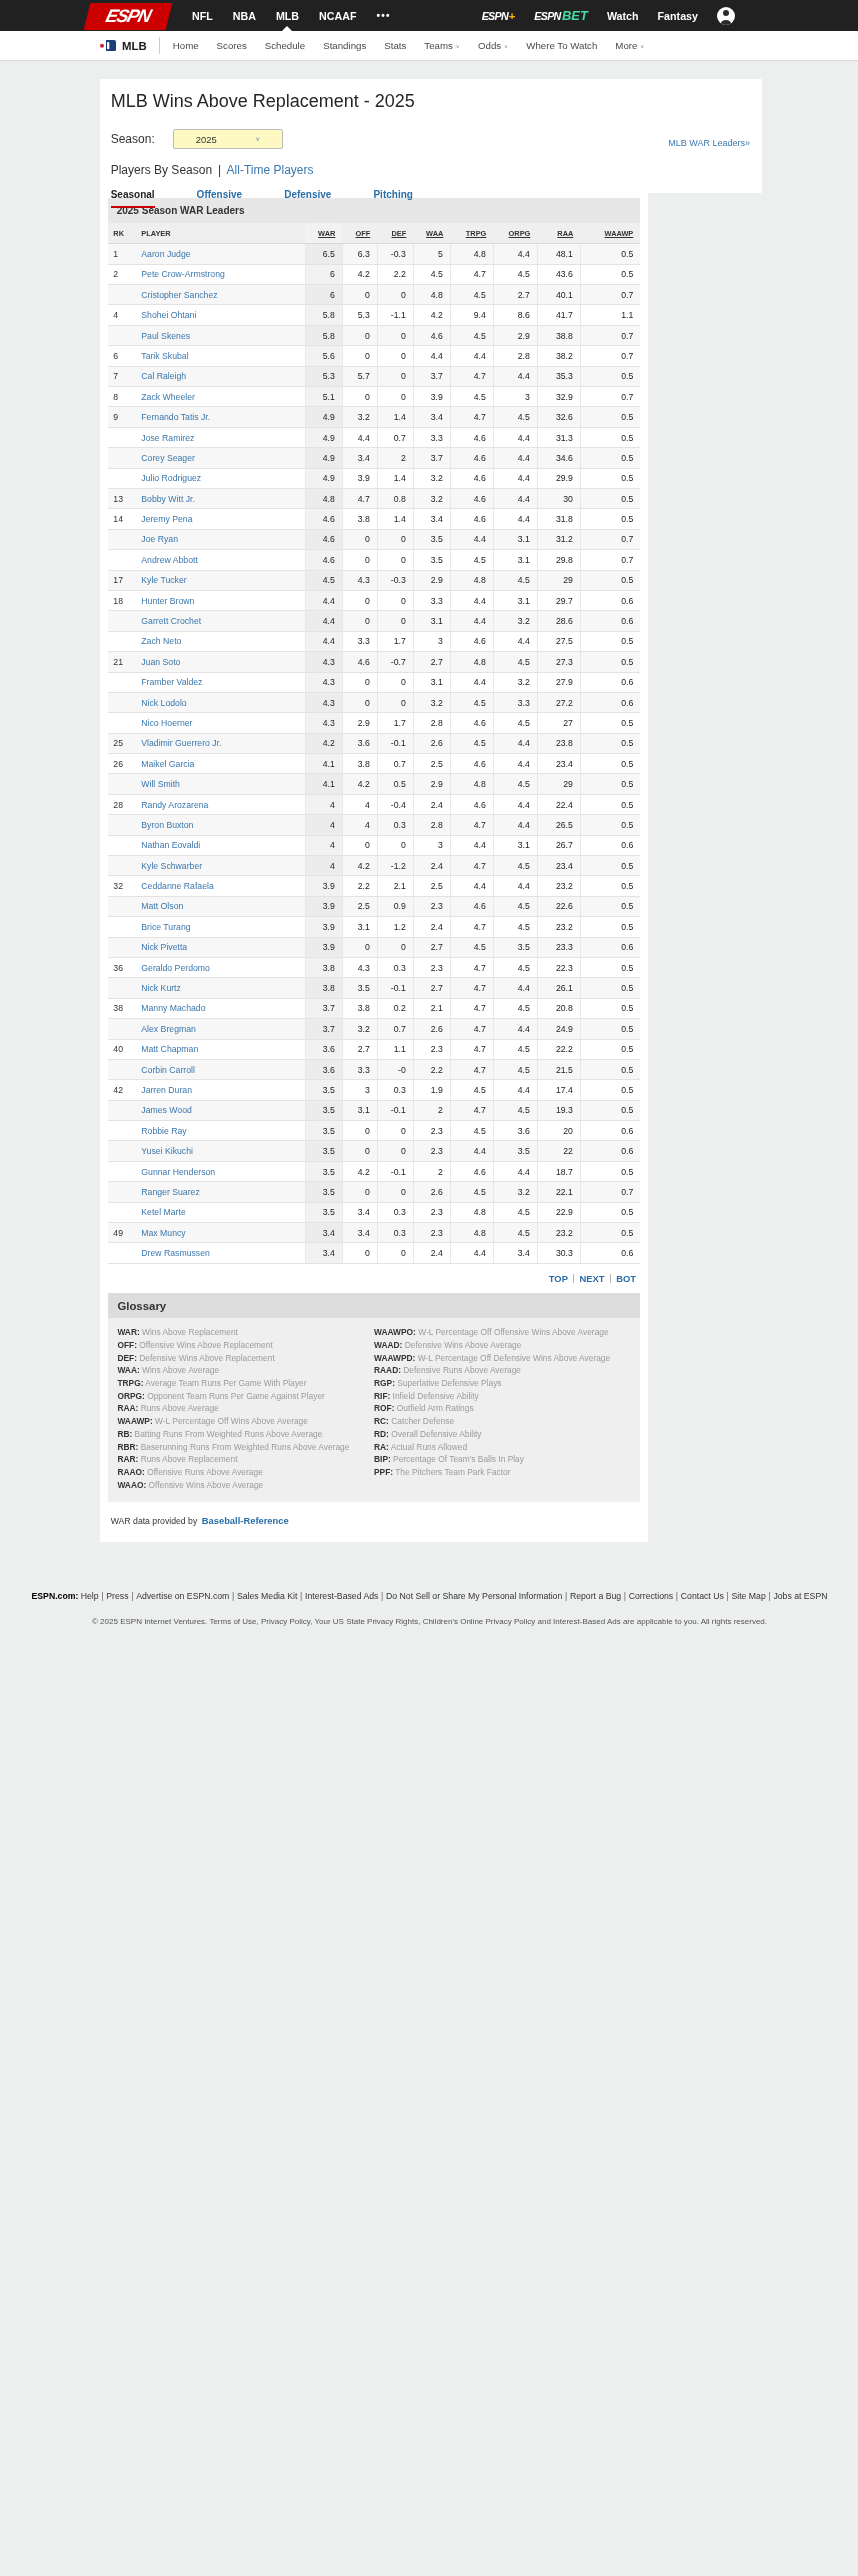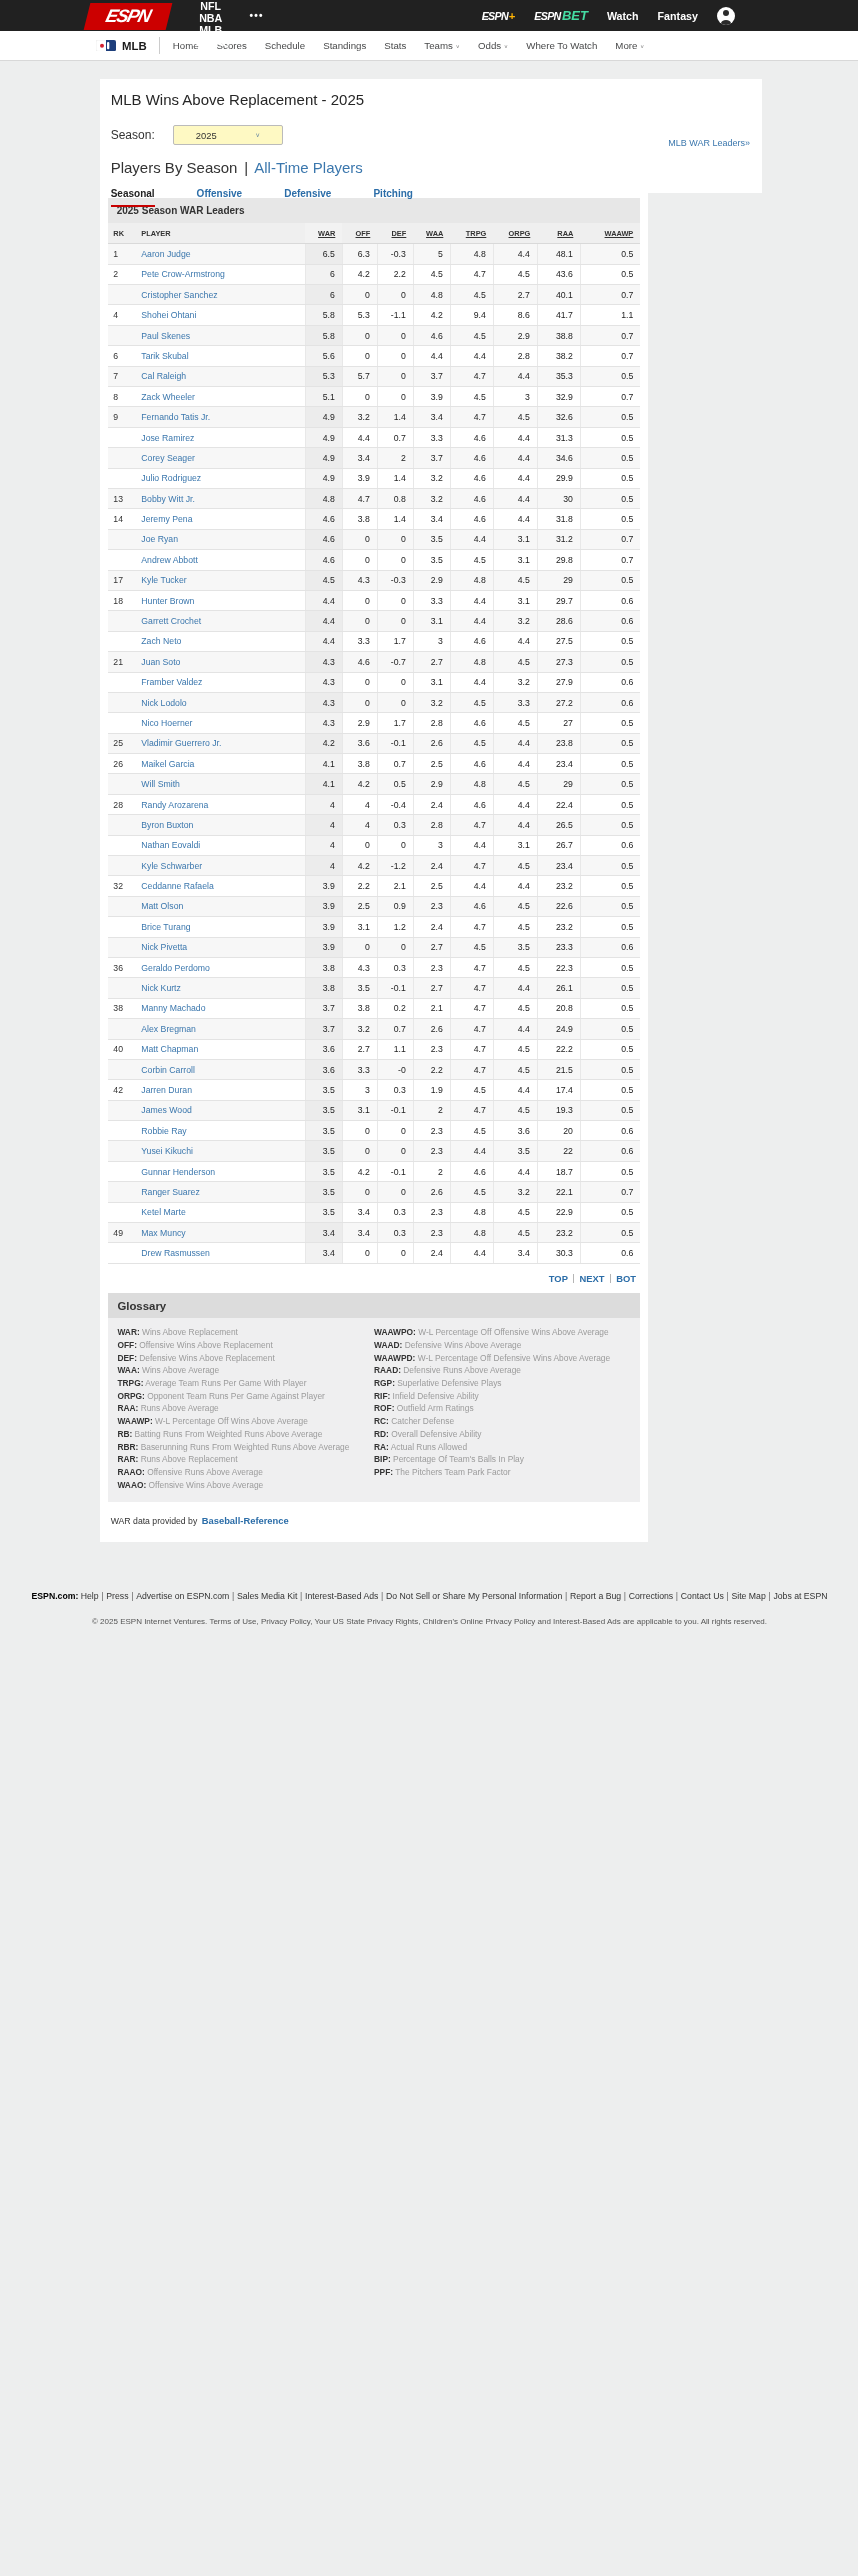--- a/index.html
+++ b/index.html
@@ -15,21 +15,21 @@
     padding-left:87px;padding-right:124px;position:relative;
   }
   .espn-flag{
     background:#cc0000;height:27px;width:82px;display:flex;align-items:center;justify-content:center;
     transform:skewX(-14deg);margin-right:23px;margin-top:1.3px;
   }
   .espn-flag span{
     transform:skewX(0deg);color:#fff;font-weight:bold;font-style:italic;
     font-size:18px;letter-spacing:-1.3px;
   }
-  .topnav-links{display:flex;align-items:center;height:100%;flex-direction:column;}
+  .topnav-links{display:flex;align-items:center;height:100%;}
   .topnav-item{
     color:#fff;font-size:10.7px;font-weight:600;margin-right:20px;height:100%;
     display:flex;align-items:center;position:relative;cursor:pointer;
   }
   .topnav-item .tri{
     position:absolute;bottom:0;left:50%;margin-left:-5.3px;width:0;height:0;
     border-left:5.3px solid transparent;border-right:5.3px solid transparent;border-bottom:5.3px solid #ffffff;
   }
   .topnav-overflow{color:#fff;font-size:10px;font-weight:bold;letter-spacing:1.3px;margin-right:20px;cursor:pointer;}
   .topnav-right{margin-left:auto;display:flex;align-items:center;gap:19px;}
@@ -49,33 +49,33 @@
   .mlb-crest{width:20px;height:11.4px;margin-right:6px;}
   .subnav-league{font-size:11.4px;font-weight:bold;color:#1a1a1a;margin-right:12px;cursor:pointer;}
   .subnav-divider{width:0.7px;height:17.4px;background:#ccc;margin-right:13.4px;}
   .subnav-item{font-size:9.7px;color:#48494a;margin-right:18px;cursor:pointer;display:flex;align-items:center;}
   .subnav-item .caret{font-size:6px;color:#888;margin-left:2.7px;transform:scaleY(.8);}
   
   .header-card{
     margin:18px 0 0 100px;width:662px;background:#fff;position:relative;
     padding:12px 0 0 0;height:114px;box-sizing:border-box;
   }
-  .page-title{font-size:15px;color:#262626;font-weight:500;margin:0 0 0 10.7px;}
+  .page-title{font-size:18px;color:#262626;font-weight:500;margin:0 0 0 10.7px;}
   .war-leaders-link{
     position:absolute;right:12px;top:59px;font-size:9px;color:#3b77ad;cursor:pointer;
   }
   .season-row{margin:17.4px 0 0 10.7px;display:flex;align-items:center;}
   .season-label{font-size:12px;color:#333;margin-right:18px;}
   .season-select{
     width:64px;height:18px;background:#fef9c3;border:0.7px solid #bbb;border-radius:2px;
     display:flex;align-items:center;justify-content:space-between;
     font-size:9.4px;color:#333;padding:0 22px;cursor:pointer;
   }
   .season-select .caret{font-size:6.7px;color:#5b7e9e;}
-  .view-row{margin:13.4px 0 0 10.7px;font-size:15px;}
+  .view-row{margin:13.4px 0 0 10.7px;font-size:12px;}
   .view-current{color:#333;font-weight:500;cursor:default;}
   .view-sep{color:#333;margin:0 2.7px;}
   .view-alt{color:#3b77ad;cursor:pointer;}
   .tabs-row{margin:12px 0 0 10.7px;display:flex;gap:18px;}
   .tab{font-size:10px;font-weight:bold;color:#2b6da8;margin-right:24px;cursor:pointer;padding-bottom:6px;}
   .tab.active{color:#222;border-bottom:2.7px solid #c80000;}
   
   .main-card{margin:0 0 0 100px;width:548px;background:#fff;padding:5.3px 8px 0 8px;box-sizing:border-box;}
   .table-titlebar{
     background:#e7e7e7;height:25px;display:flex;align-items:center;

